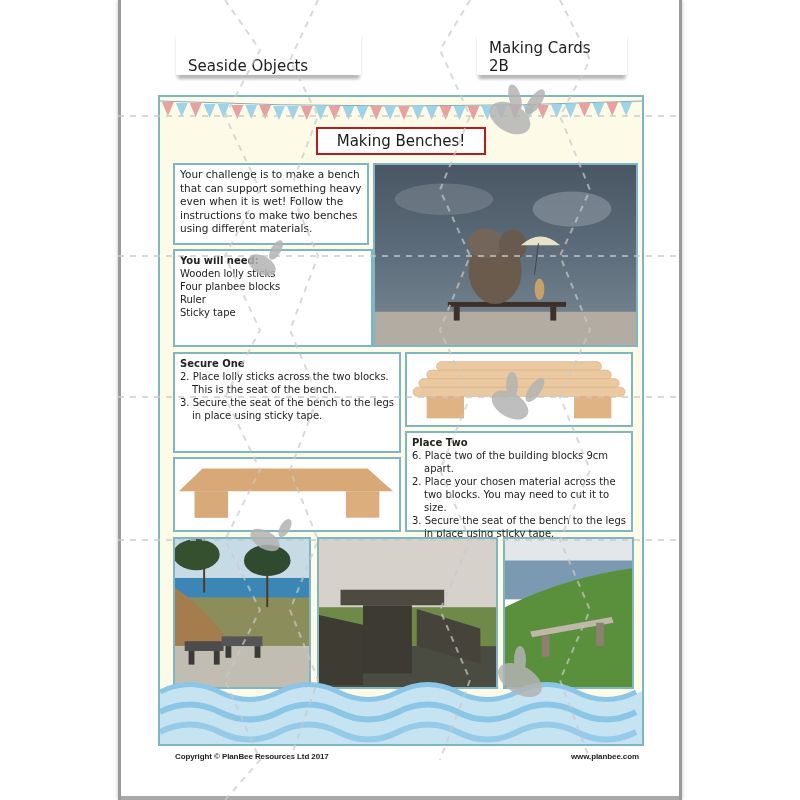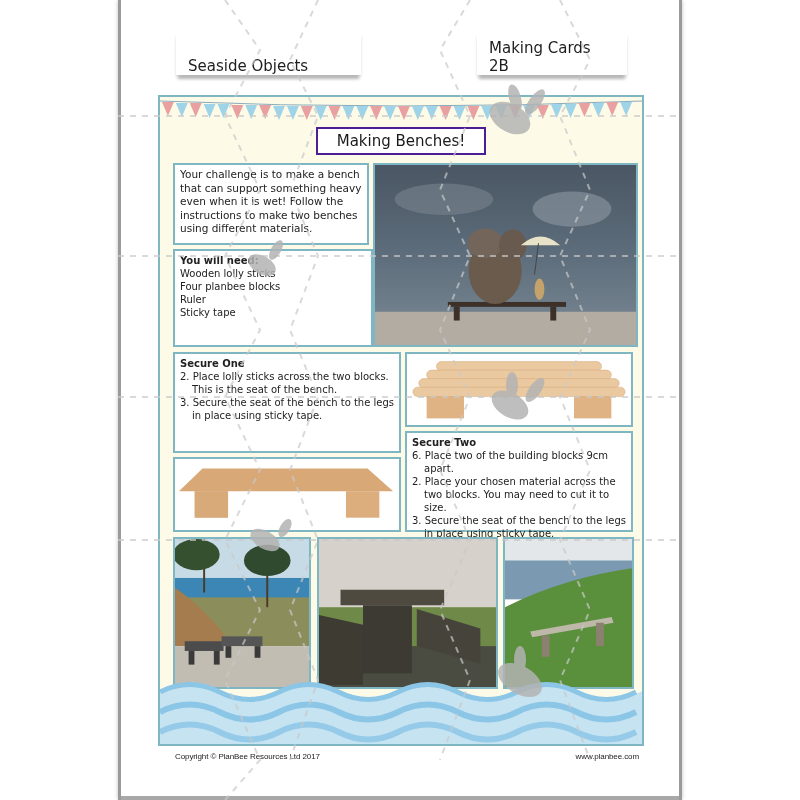--- a/index.html
+++ b/index.html
@@ -26,21 +26,21 @@
 
   .sheet {
     position: absolute; left: 37px; top: 95px; width: 486px; height: 651px;
     background: #fdfbe8; border: 2px solid #7fb6c4;
     overflow: hidden;
   }
   .bunting { position:absolute; left:0; top:0; width:100%; height:32px; }
 
   .title-box {
     position:absolute; left:156px; top:30px; width:170px; height:28px;
-    background:#fff; border:2px solid #4c1d95;
+    background:#fff; border:2px solid #b91c1c;
     display:flex; align-items:center; justify-content:center;
     font-size:15px; color:#1a1a1a;
   }
 
   .box {
     position:absolute; background:#fff; border:2px solid #7fb6c4;
     font-size:10px; line-height:13px; color:#222; padding:3px 5px;
   }
   .box b { font-weight:bold; }
   .intro { left:13px; top:66px; width:196px; height:82px; font-size:10.5px; line-height:13.5px; }
@@ -54,21 +54,21 @@
   .photo-elephant { left:213px; top:66px; width:265px; height:184px; }
   .img-lolly { left:245px; top:255px; width:228px; height:75px; }
   .img-board { left:13px; top:360px; width:228px; height:75px; }
   .photo-a { left:13px; top:440px; width:138px; height:152px; }
   .photo-b { left:157px; top:440px; width:181px; height:152px; }
   .photo-c { left:343px; top:440px; width:131px; height:152px; }
 
   .waves { position:absolute; left:0; bottom:0; width:100%; height:70px; }
 
   .footer-left, .footer-right {
-    position:absolute; top:752px; font-size:8px; font-weight:normal; color:#222;
+    position:absolute; top:752px; font-size:8px; font-weight:bold; color:#222;
     font-family: "Liberation Sans", sans-serif; letter-spacing: -0.1px;
   }
   .footer-left { left:54px; }
   .footer-right { right:40px; }
 
   .watermark-lines { position:absolute; left:0; top:0; width:800px; height:800px; pointer-events:none; }
 </style>
 </head>
 <body>
 
@@ -185,21 +185,21 @@
     <div class="img-box img-board">
       <svg width="100%" height="100%" viewBox="0 0 228 75" preserveAspectRatio="none">
         <polygon points="28,10 196,10 222,34 4,34" fill="#d9a877"></polygon>
         <rect x="20" y="34" width="34" height="28" fill="#dcae7e"></rect>
         <rect x="174" y="34" width="34" height="28" fill="#dcae7e"></rect>
         <polygon points="20,34 54,34 54,62 20,62" fill="#d4a374" opacity="0.5"></polygon>
       </svg>
     </div>
 
     <div class="box bench-two">
-      <div><b>Secure Two</b></div>
+      <div><b>Place Two</b></div>
       <ol>
         <li>6. Place two of the building blocks 9cm apart.</li>
         <li>2. Place your chosen material across the two blocks. You may need to cut it to size.</li>
         <li>3. Secure the seat of the bench to the legs in place using sticky tape.</li>
       </ol>
     </div>
 
     <div class="img-box photo-a">
       <svg width="100%" height="100%" viewBox="0 0 138 152" preserveAspectRatio="none">
         <rect width="138" height="40" fill="#c7dbe6"></rect>

